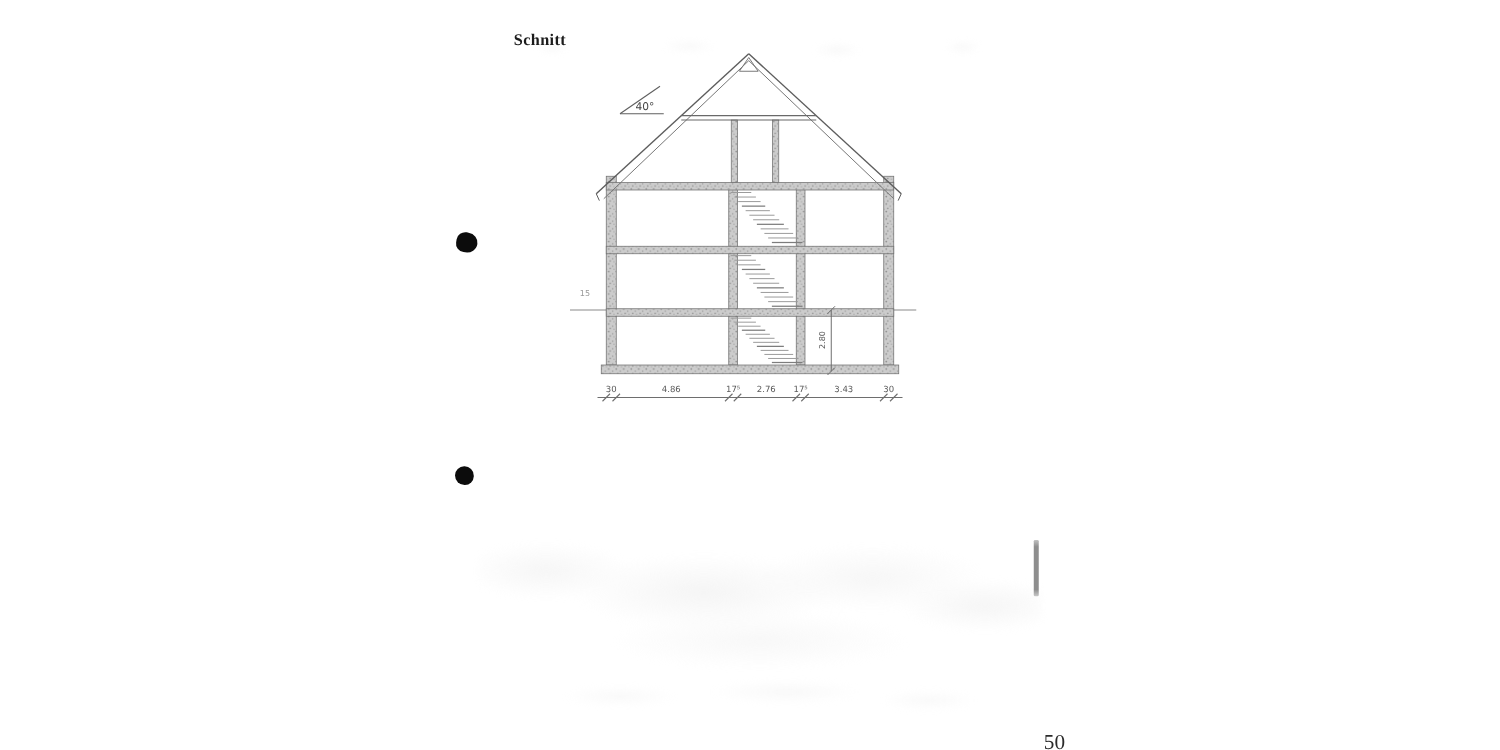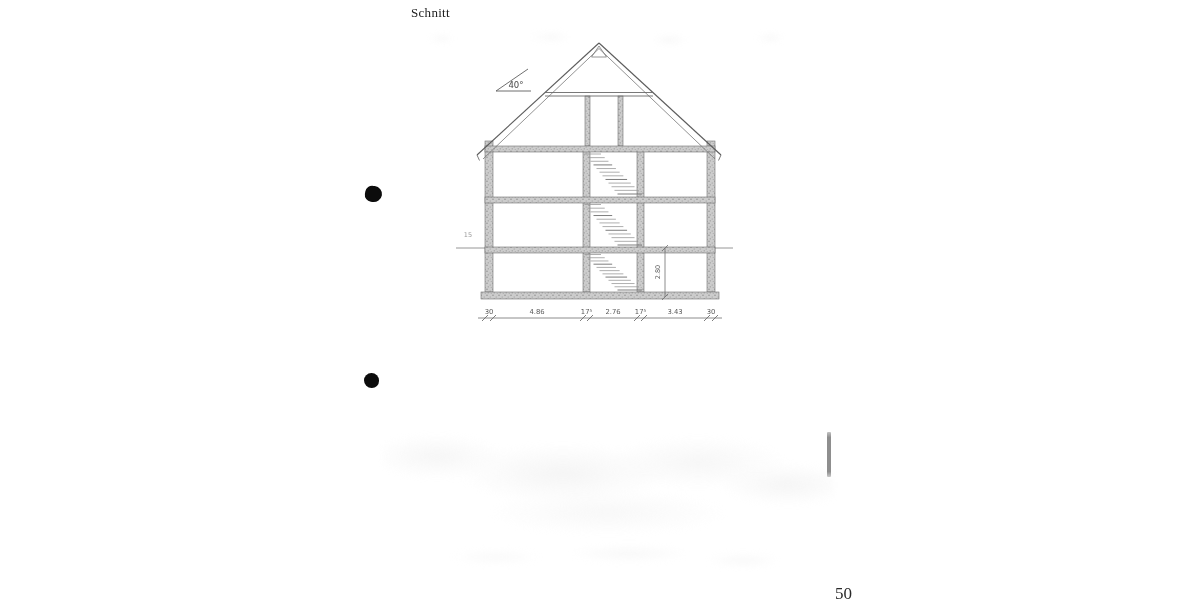--- a/index.html
+++ b/index.html
@@ -5,23 +5,23 @@
   html,body{margin:0;padding:0;background:#ffffff;}
   #canvas{
     position:relative;
     width:1200px;height:600px;
     background:#ffffff;
     overflow:hidden;
     font-family:"DejaVu Sans",sans-serif;
   }
   .abs{position:absolute;}
   #page-title{
-    left:411px;top:5px;
+    left:411px;top:24px;
     font-family:"Liberation Serif","DejaVu Serif",serif;
-    font-weight:normal;font-size:13px;color:#1c1c1c;letter-spacing:.3px;
+    font-weight:bold;font-size:13px;color:#1c1c1c;letter-spacing:.3px;
   }
   #page-number{
     left:787px;top:584px;
     font-family:Liberation Serif, serif;
     font-size:17px;color:#2a2a2a;margin-left:48px;
   }
   .punch-hole{background:#0c0c0c;}
   #punch-hole-top{left:365px;top:186px;width:17px;height:16px;border-radius:46% 54% 55% 45%;transform:rotate(9deg);}
   #punch-hole-bottom{left:364px;top:373px;width:15px;height:15px;border-radius:50% 50% 48% 52%;}
   #scan-artifact-bar{

